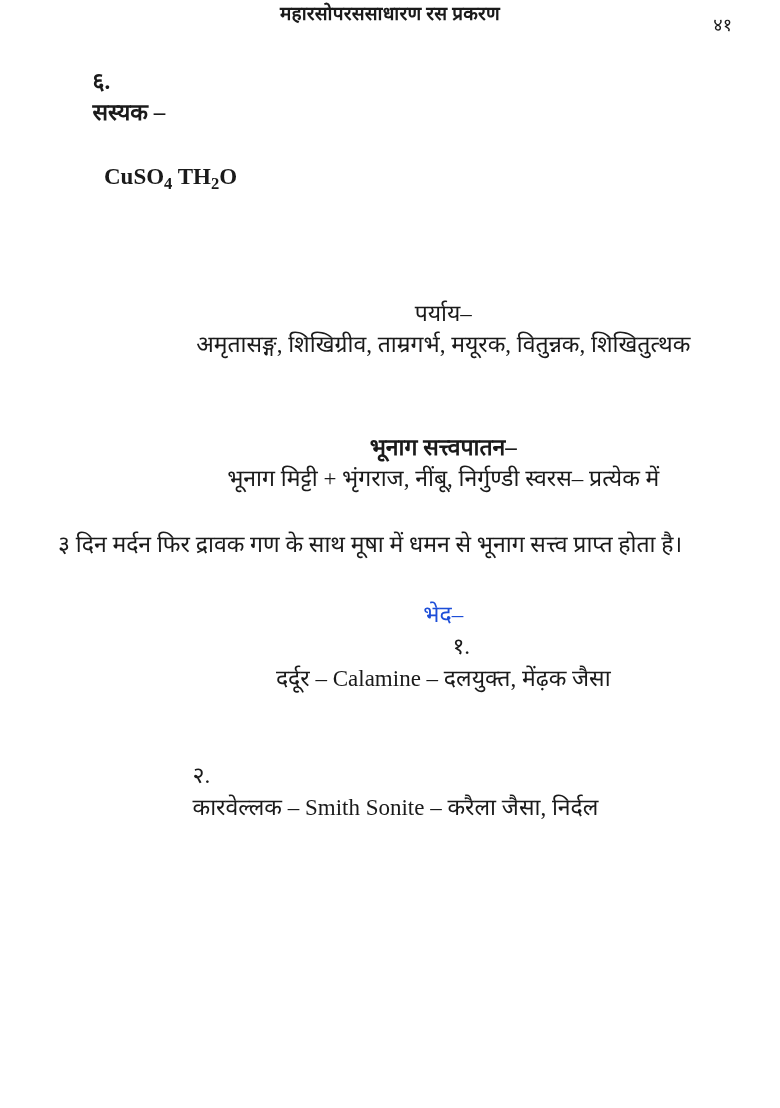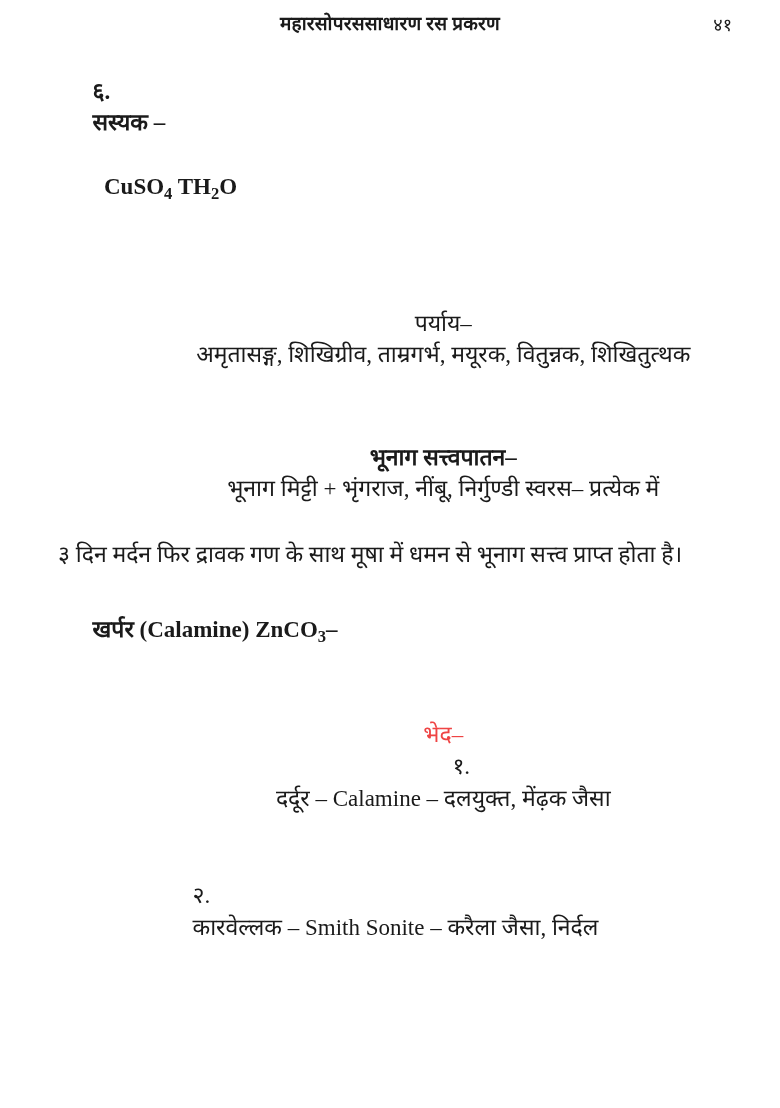--- a/index.html
+++ b/index.html
@@ -19,21 +19,21 @@
     width: 780px;
     height: 1108px;
     position: relative;
     padding: 0;
     box-sizing: border-box;
   }
   .header {
     display: flex;
     align-items: baseline;
     justify-content: center;
-    padding: 10px 40px 0 40px;
+    padding: 0 40px 0 40px;
     position: relative;
     height: 34px;
   }
   .header-title {
     font-size: 19px;
     font-weight: 700;
     letter-spacing: 0.2px;
   }
   .page-number {
     position: absolute;
@@ -57,21 +57,21 @@
   .gap-top { margin-top: 12px; }
   .gap-top-sm { margin-top: 7px; text-align: center; }
   .sub { font-size: 0.72em; vertical-align: -0.28em; }
   .label-col {
     display: inline-block;
     min-width: 110px;
   }
   .ned-label {
     display: inline-block;
     min-width: 0;
-    color: #ef4444;
+    color: #1d4ed8;
   }
 </style>
 </head>
 <body>
 
 <div class="page">
 
   <div class="header">
     <div class="header-title">महारसोपरससाधारण रस प्रकरण</div>
     <div class="page-number">४१</div>
@@ -93,23 +93,20 @@
     </div>
 
 
     <div class="line indent-1 gap-top-sm">
       <span class="bold">भूनाग सत्त्वपातन–</span>
       <span>भूनाग मिट्टी + भृंगराज, नींबू, निर्गुण्डी स्वरस– प्रत्येक में</span>
     </div>
     <div class="line">३ दिन मर्दन फिर द्रावक गण के साथ मूषा में धमन से भूनाग सत्त्व प्राप्त होता है।</div>
 
 
-    <div class="line bold gap-top">
-      <span>खर्पर (Calamine) ZnCO</span><span class="sub">3</span><span>–</span>
-    </div>
 
 
     <div class="line indent-1 gap-top-sm">
       <span class="ned-label">भेद–</span>
       <span style="padding-left:36px">१.</span>
       <span>दर्दूर – Calamine – दलयुक्त, मेंढ़क जैसा</span>
     </div>
     <div class="line indent-3">
       <span>२.</span>
       <span>कारवेल्लक – Smith Sonite – करैला जैसा, निर्दल</span>

